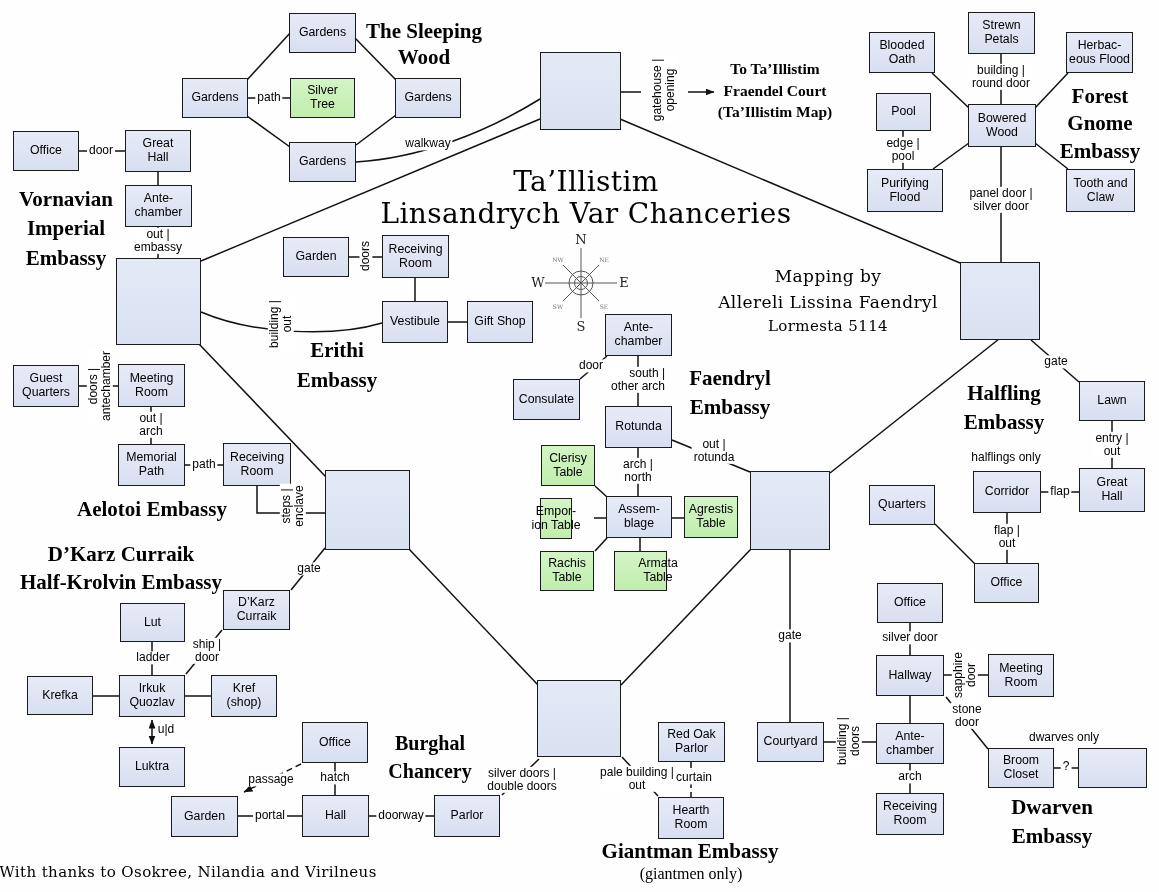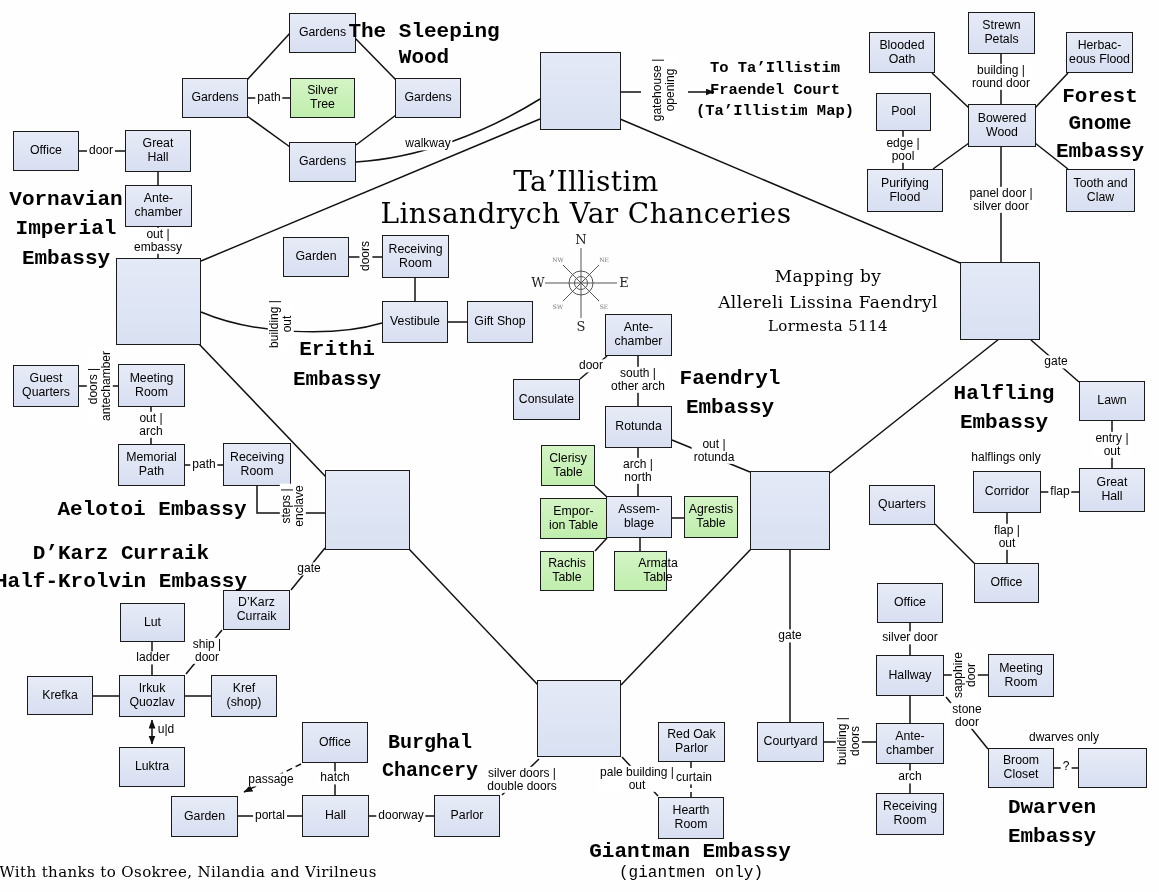--- a/index.html
+++ b/index.html
@@ -11,21 +11,21 @@
         border:1.7px solid #1b1b1b;box-sizing:border-box;white-space:pre;
         background:linear-gradient(180deg,#e7ebf7 0%,#d8dff1 100%);}
   .node.green{background:linear-gradient(180deg,#d4f4c5 0%,#c0eead 100%);}
   .node.plaza{background:linear-gradient(180deg,#e4e9f6 0%,#d9e1f2 100%);border-width:1.4px;}
   .elabel{position:absolute;z-index:3;transform:translate(-50%,-50%);background:#fff;
           padding:0 2px;font:12px/1.1 "Liberation Sans",sans-serif;color:#000;
           text-align:center;white-space:pre;}
   .elabel.rot{transform:translate(-50%,-50%) rotate(-90deg);}
   .title{position:absolute;z-index:2;transform:translate(-50%,-50%);text-align:center;
          color:#000;white-space:pre;line-height:1.22;}
-  .title.plain{font-family:Liberation Mono, monospace;}
+  .title.plain{font-family:Liberation Serif, serif;}
   .title.fancy{font-family:"DejaVu Serif",serif;letter-spacing:.4px;}
   .ct{font:13px "DejaVu Serif",serif;fill:#222;text-anchor:middle;dominant-baseline:middle;stroke:none;}
   .cts{font:6px "DejaVu Serif",serif;fill:#777;text-anchor:middle;dominant-baseline:middle;stroke:none;}
 </style>
 </head>
 <body>
 
 <div id="map">
   <svg id="wires" width="1159" height="892" viewBox="0 0 1159 892">
     <defs>
@@ -153,21 +153,21 @@
     <div class="node room" style="left: 382px; top: 235px; width: 67px; height: 43px;">Receiving
 Room</div>
     <div class="node room" style="left: 382px; top: 301px; width: 66px; height: 42px;">Vestibule</div>
     <div class="node room" style="left: 467px; top: 301px; width: 66px; height: 42px;">Gift Shop</div>
     <div class="node room" style="left: 605px; top: 314px; width: 67px; height: 42px;">Ante-
 chamber</div>
     <div class="node room" style="left: 513px; top: 379px; width: 67px; height: 41px;">Consulate</div>
     <div class="node room" style="left: 605px; top: 406px; width: 67px; height: 42px;">Rotunda</div>
     <div class="node green" style="left: 541px; top: 445px; width: 54px; height: 41px;">Clerisy
 Table</div>
-    <div class="node green" style="left: 540px; top: 498px; width: 67px; height: 41px;">Empor-
+    <div class="node green" style="left: 540px; top: 498px; width: 32px; height: 41px;">Empor-
 ion Table</div>
     <div class="node room" style="left: 606px; top: 496px; width: 66px; height: 42px;">Assem-
 blage</div>
     <div class="node green" style="left: 684px; top: 496px; width: 54px; height: 42px;">Agrestis
 Table</div>
     <div class="node green" style="left: 540px; top: 551px; width: 54px; height: 40px;">Rachis
 Table</div>
     <div class="node green" style="left: 614px; top: 551px; width: 53px; height: 40px; padding-left: 35px;">Armata
 Table</div>
     <div class="node room" style="left: 1079px; top: 381px; width: 66px; height: 40px;">Lawn</div>
@@ -230,21 +230,21 @@
     <div class="elabel rot" style="left: 281px; top: 324px;">building |
 out</div>
     <div class="elabel rot" style="left: 100px; top: 386px;">doors |
 antechamber</div>
     <div class="elabel" style="left: 151px; top: 425px;">out |
 arch</div>
     <div class="elabel" style="left: 204px; top: 465px;">path</div>
     <div class="elabel rot" style="left: 293px; top: 506px;">steps |
 enclave</div>
     <div class="elabel" style="left: 591px; top: 366px;">door</div>
-    <div class="elabel" style="left: 638px; top: 380px;">south |
+    <div class="elabel" style="left: 638px; top: 380px; text-align: right;">south |
 other arch</div>
     <div class="elabel" style="left: 714px; top: 451px;">out |
 rotunda</div>
     <div class="elabel" style="left: 638px; top: 471px;">arch |
 north</div>
     <div class="elabel" style="left: 1056px; top: 362px;">gate</div>
     <div class="elabel" style="left: 1112px; top: 445px;">entry |
 out</div>
     <div class="elabel" style="left: 1006px; top: 458px;">halflings only</div>
     <div class="elabel" style="left: 1060px; top: 492px;">flap</div>

